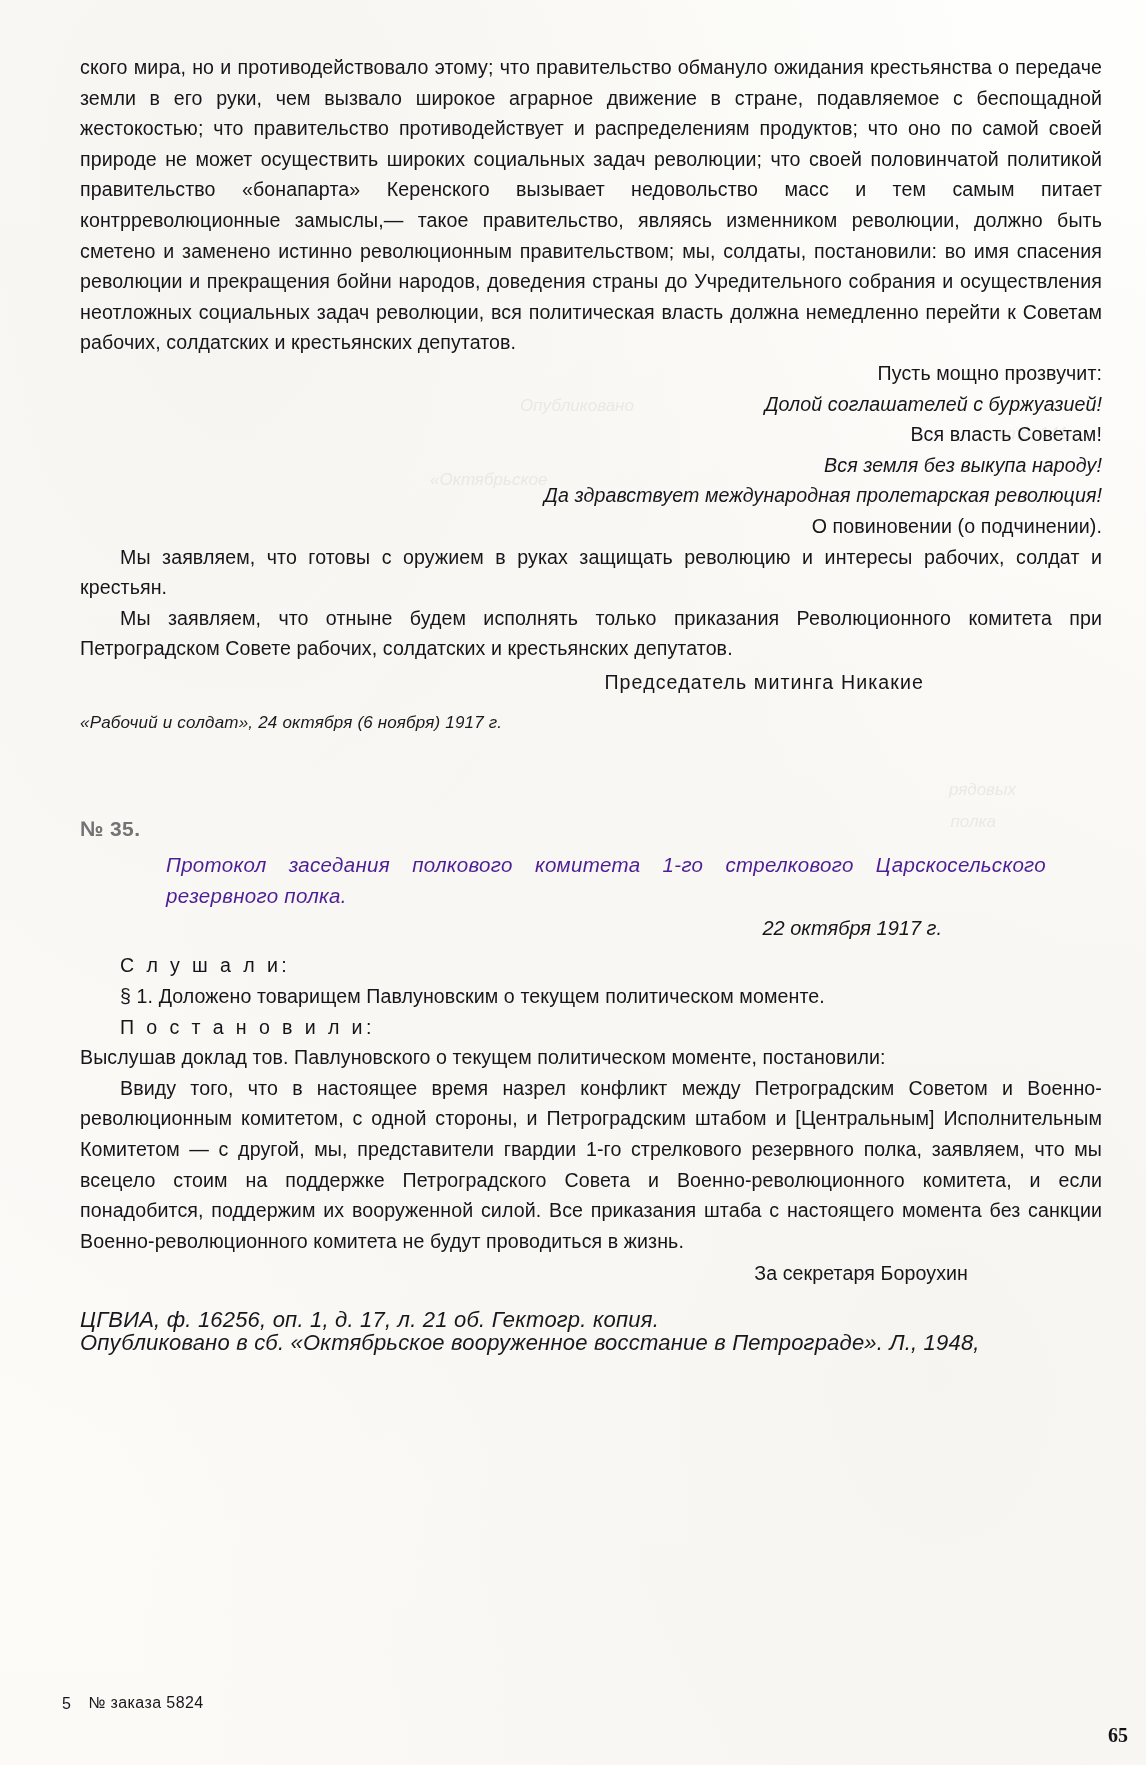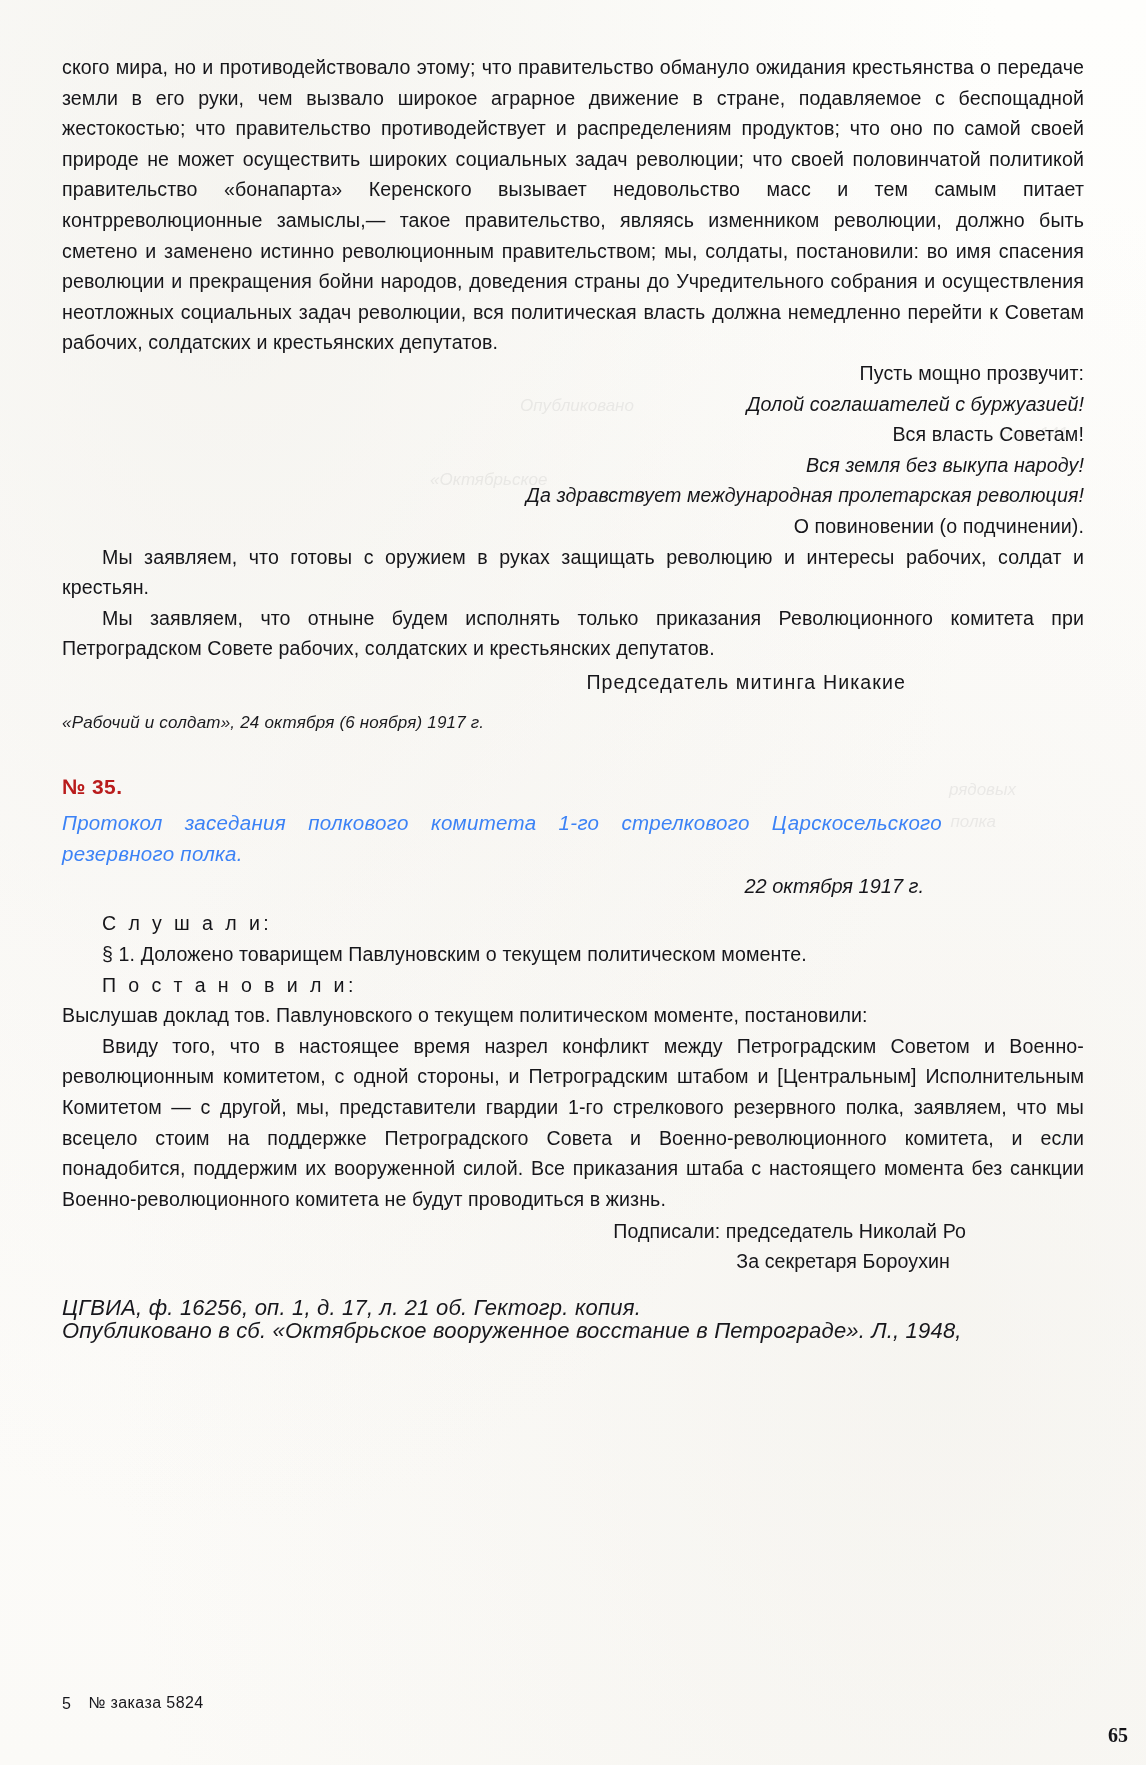--- a/index.html
+++ b/index.html
@@ -21,21 +21,21 @@
     top: 0;
     width: 1146px;
     height: 1765px;
     background:
       radial-gradient(ellipse at 20% 12%, rgba(238,236,230,0.55) 0%, rgba(255,255,255,0) 60%),
       radial-gradient(ellipse at 82% 78%, rgba(240,238,232,0.5) 0%, rgba(255,255,255,0) 62%),
       linear-gradient(180deg, #fefefc 0%, #fdfcfa 45%, #fbfaf7 100%);
   }
   .content {
     position: absolute;
-    left: 62px;
+    left: 80px;
     top: 52px;
     width: 1022px;
   }
   .body-text {
     font-family: "Liberation Sans", sans-serif;
     font-size: 19.6px;
     line-height: 30.6px;
     color: #16161a;
     text-align: justify;
     text-justify: inter-word;
@@ -64,34 +64,35 @@
   }
   .source-line {
     margin-top: 16px;
     font-size: 17px;
     font-style: italic;
     font-family: "Liberation Sans", sans-serif;
     color: #1a1a1e;
     letter-spacing: 0.2px;
   }
   .doc-number {
-    margin-top: 42px;
+    margin-top: 84px;
     font-family: "Liberation Sans", sans-serif;
     font-size: 21px;
     font-weight: bold;
-    color: #b91c1c;
+    color: #737373;
     letter-spacing: 0.4px;
   }
   .doc-title {
     margin-top: 8px;
+    margin-left: 86px;
     font-family: "Liberation Sans", sans-serif;
     font-style: italic;
     font-size: 20.5px;
     line-height: 31px;
-    color: #3b82f6;
+    color: #4c1d95;
     letter-spacing: 0.3px;
     text-align: justify;
     width: 880px;
   }
   .doc-date {
     margin-top: 6px;
     text-align: right;
     padding-right: 160px;
     font-family: "Liberation Sans", sans-serif;
     font-style: italic;
@@ -203,21 +204,20 @@
     <div class="doc-date">22 октября 1917 г.</div>
 
     <div class="body-text" style="margin-top:10px;">
       <p class="spaced-label">С л у ш а л и:</p>
       <p class="para indent">§ 1. Доложено товарищем Павлуновским о текущем политическом моменте.</p>
       <p class="spaced-label">П о с т а н о в и л и:</p>
       <p class="para">Выслушав доклад тов. Павлуновского о текущем политическом моменте, постановили:</p>
       <p class="para indent">Ввиду того, что в настоящее время назрел конфликт между Петроградским Советом и Военно-революционным комитетом, с одной стороны, и Петроградским штабом и [Центральным] Исполнительным Комитетом — с другой, мы, представители гвардии 1-го стрелкового резервного полка, заявляем, что мы всецело стоим на поддержке Петроградского Совета и Военно-революционного комитета, и если понадобится, поддержим их вооруженной силой. Все приказания штаба с настоящего момента без санкции Военно-революционного комитета не будут проводиться в жизнь.</p>
 
       <div class="sign-block">
-        <div>Подписали: председатель Николай Ро</div>
         <div class="l2">За секретаря Бороухин</div>
       </div>
     </div>
 
     <div class="archive">
       <div>ЦГВИА, ф. 16256, оп. 1, д. 17, л. 21 об. Гектогр. копия.</div>
       <div>Опубликовано в сб.  «Октябрьское вооруженное восстание в Петрограде». Л., 1948,</div>
     </div>
   </div>
 

